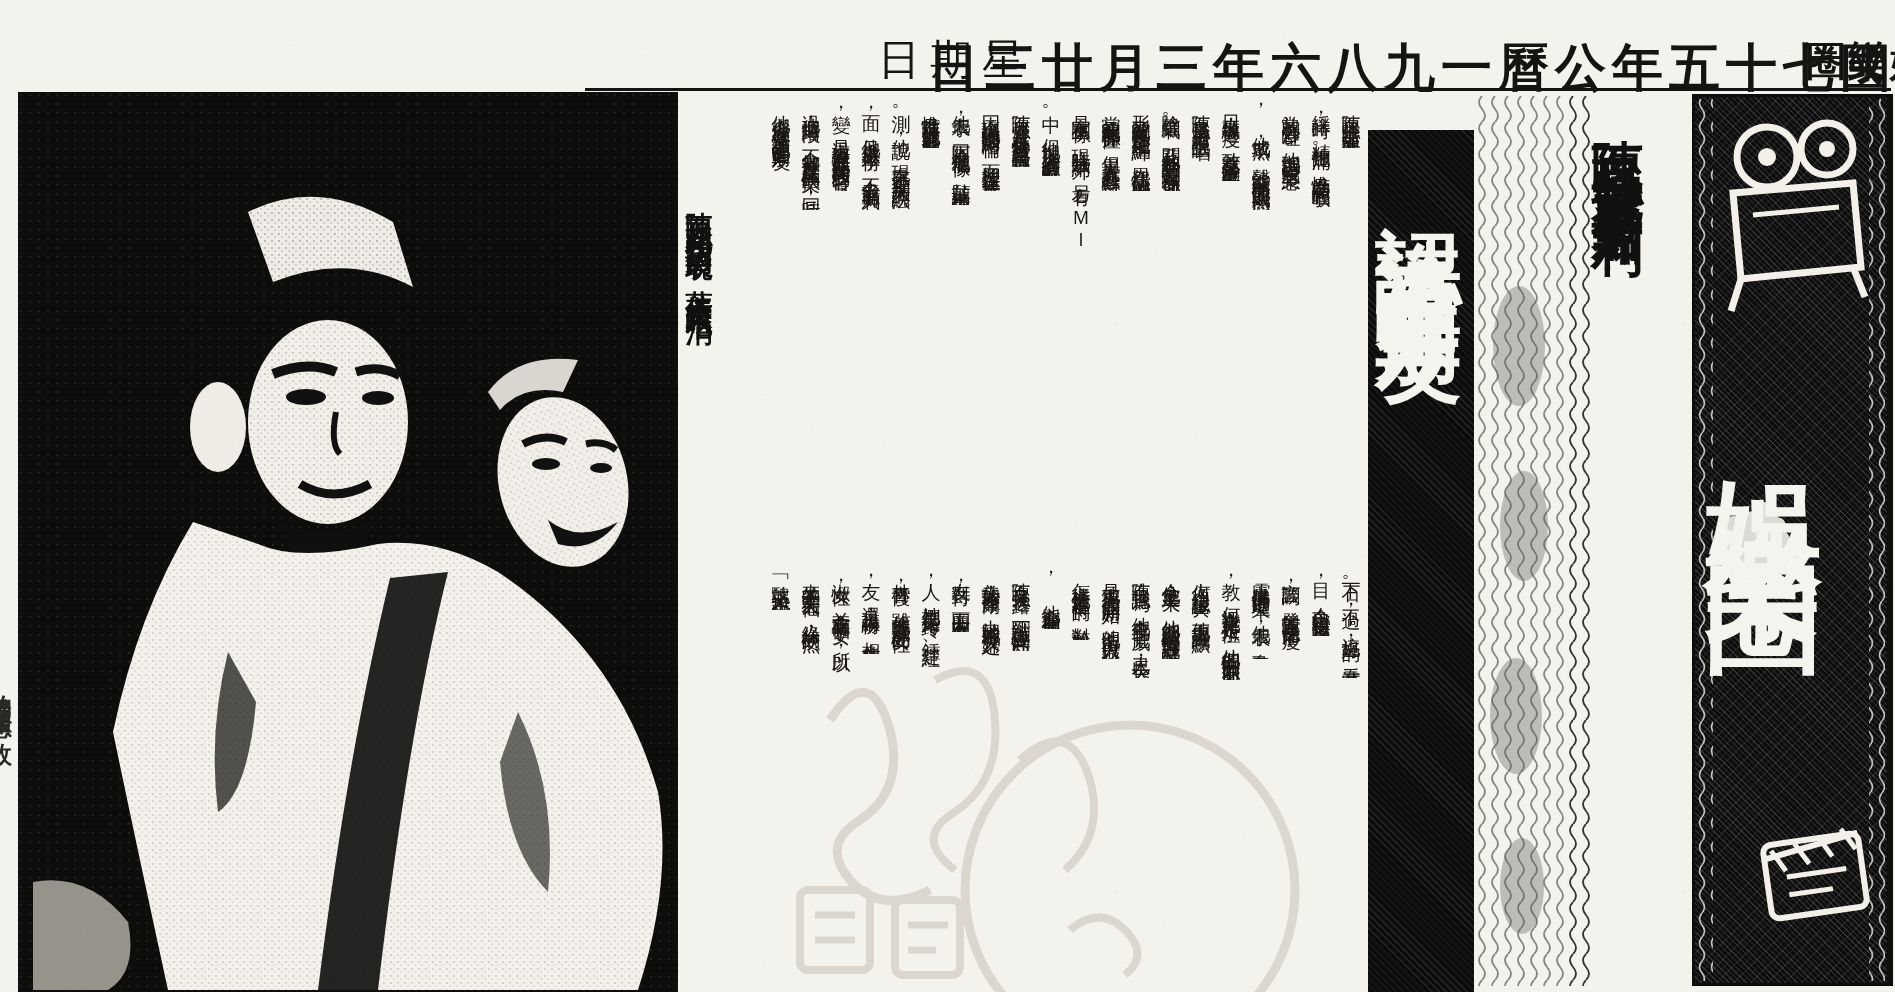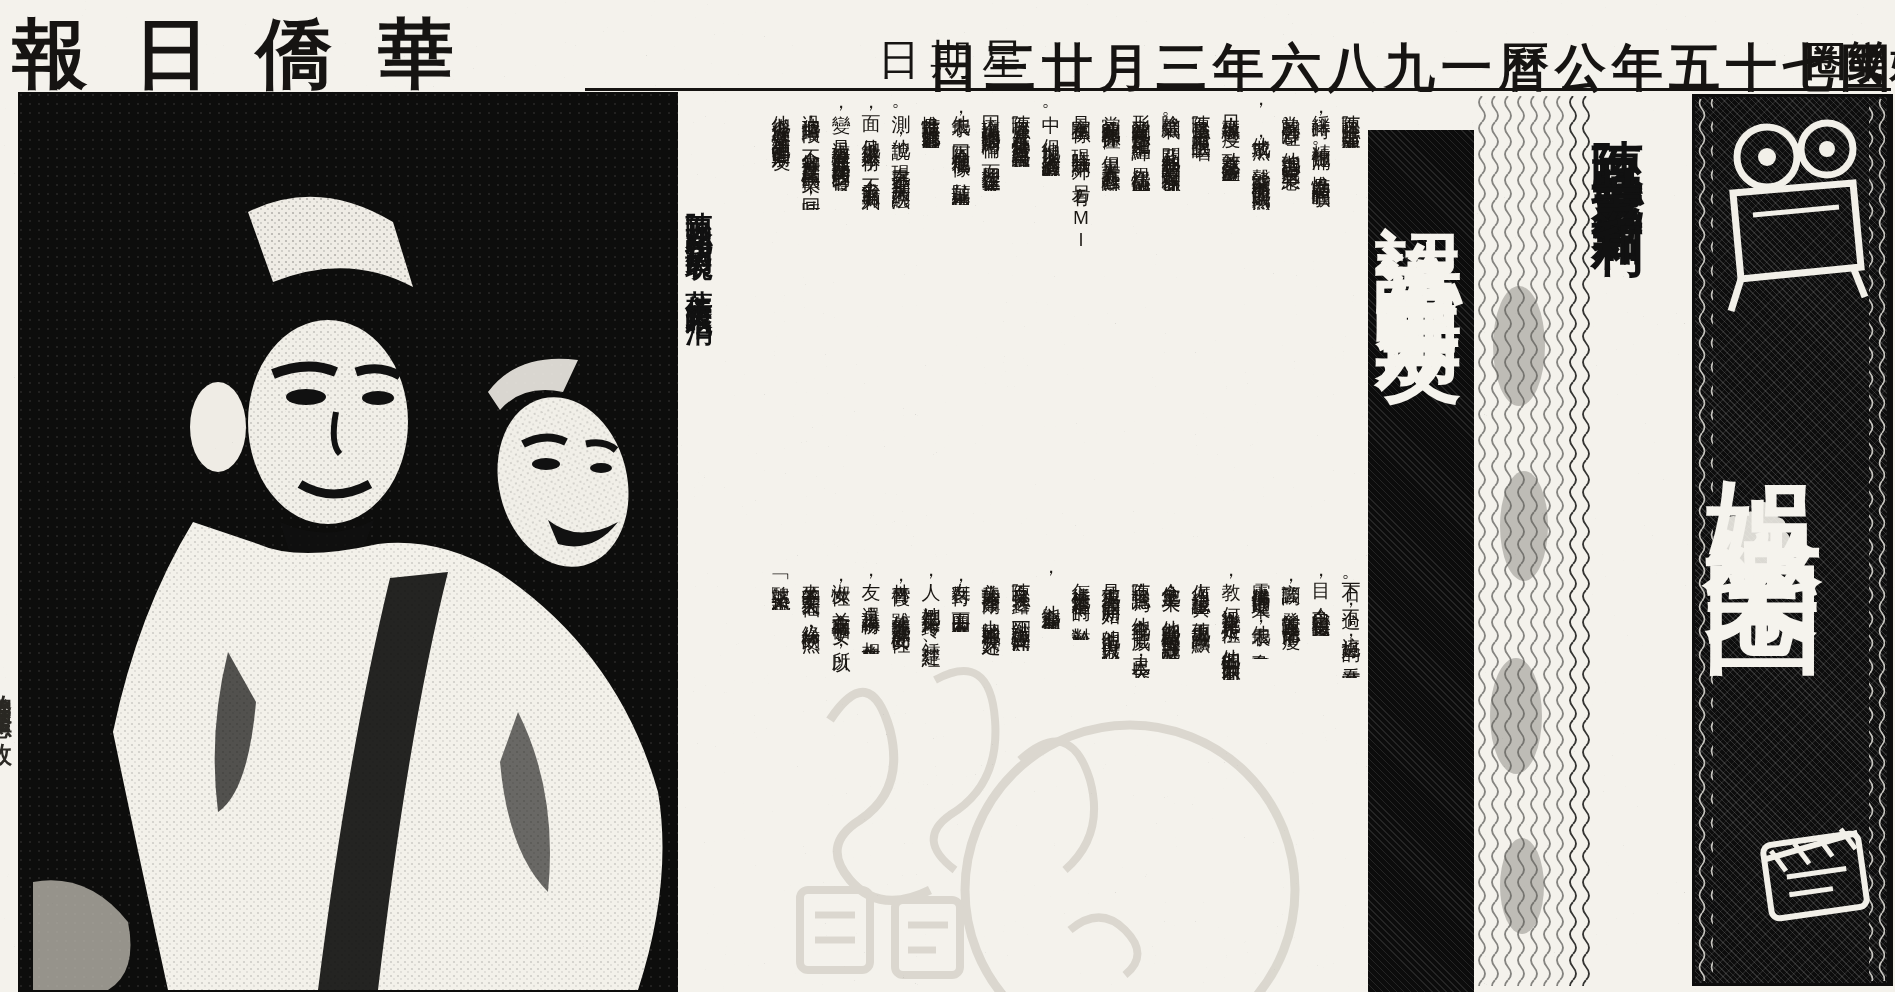--- a/index.html
+++ b/index.html
@@ -38,21 +38,20 @@
      color:#f5f3ed;writing-mode:vertical-rl;text-orientation:upright;line-height:1;z-index:5;}
   .edge-rule{left:1889px;top:94px;width:4px;height:892px;background:#0d0d0d;}
   .edge-col{left:-12px;top:676px;font-size:24px;font-weight:bold;letter-spacing:3px;color:#2a2823;}
   svg{display:block;}
 </style>
 </head>
 <body>
 
 <div id="stage">
 
-  <div class="abs masthead">報日僑華</div>
   <div class="abs weekday">日期星</div>
   <div class="abs dateline">日三廿月三年六八九一曆公年五十七國民華中</div>
   <div class="abs section-label">圈樂娛</div>
   <div class="abs toprule"></div>
 
   <div class="abs vtext edge-col">的發展不甚理想，故</div>
 
   <div class="abs" style="left:18px;top:92px;width:660px;height:900px;">
     <svg width="660" height="900" viewBox="0 0 660 900">
       <defs>

